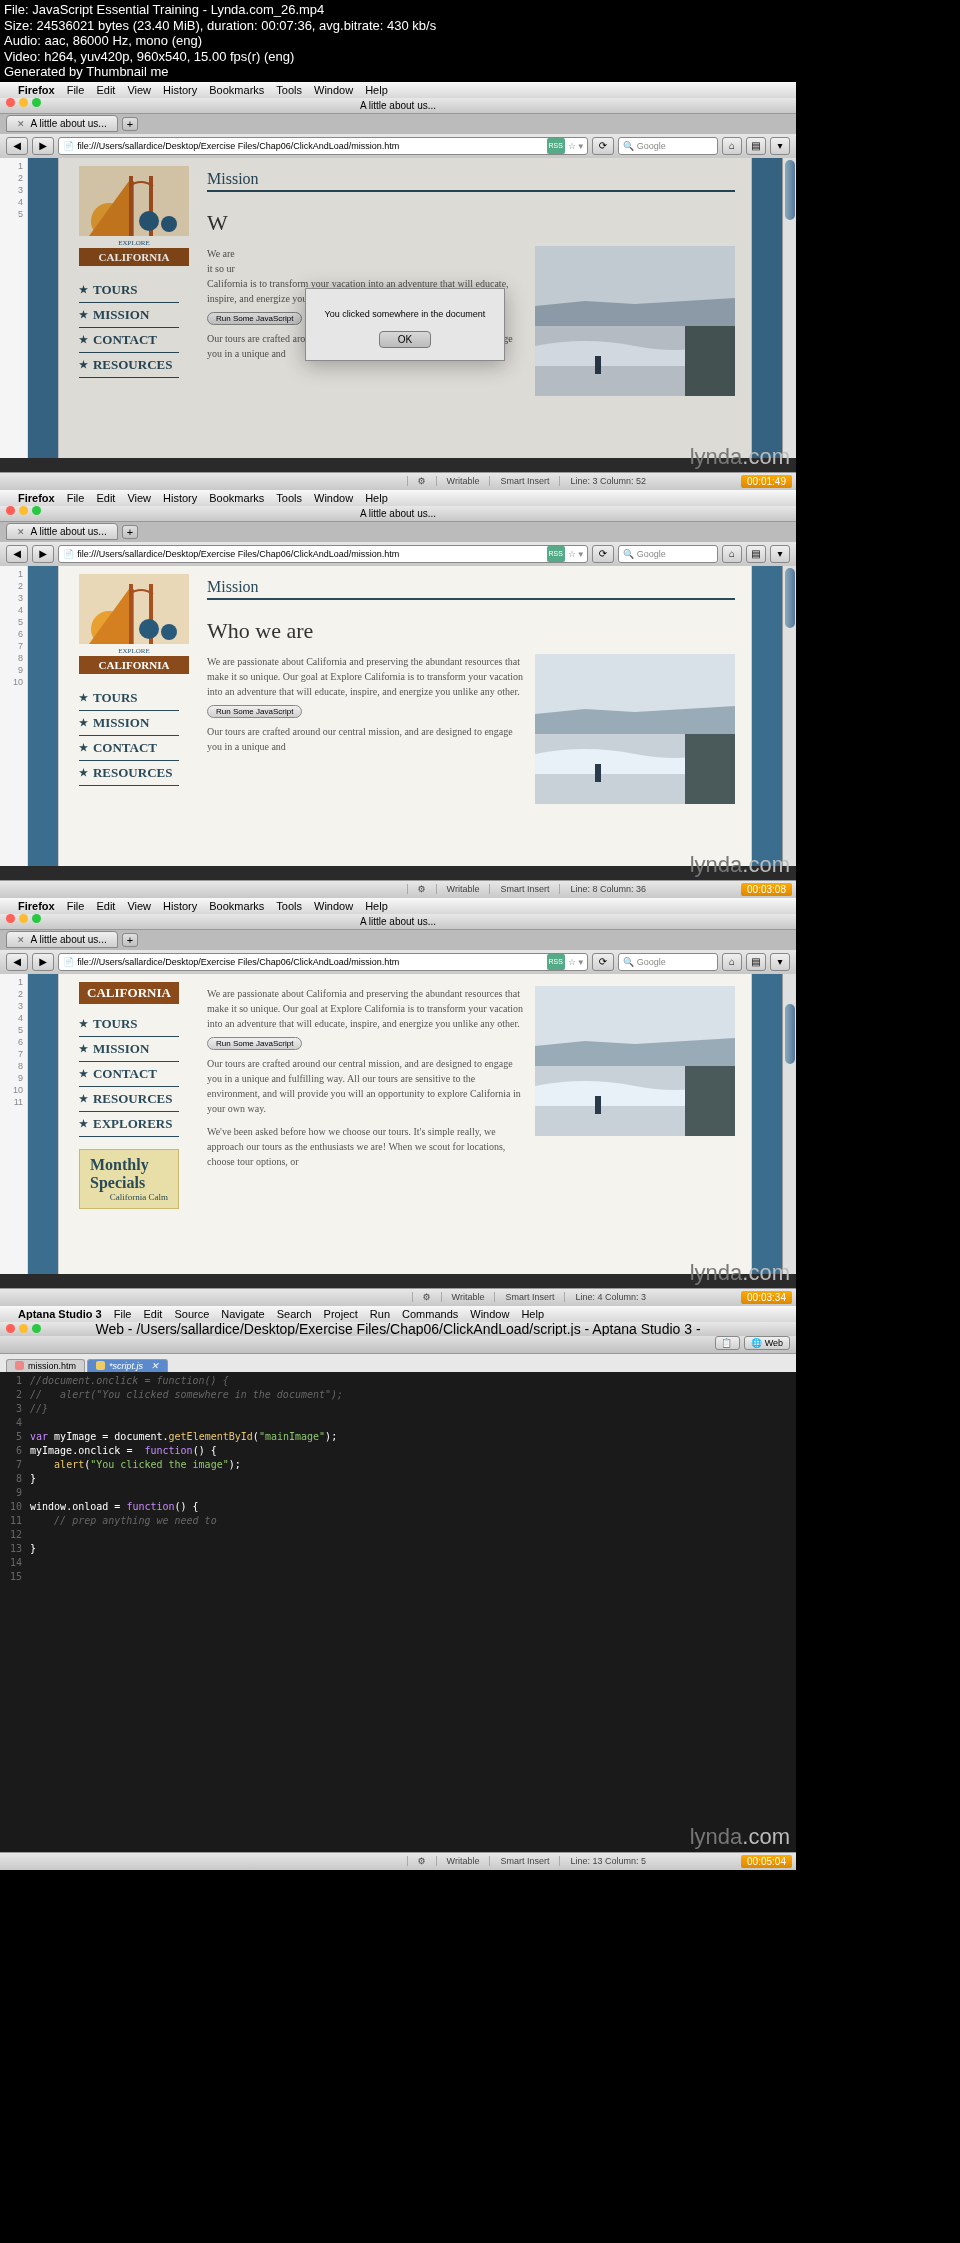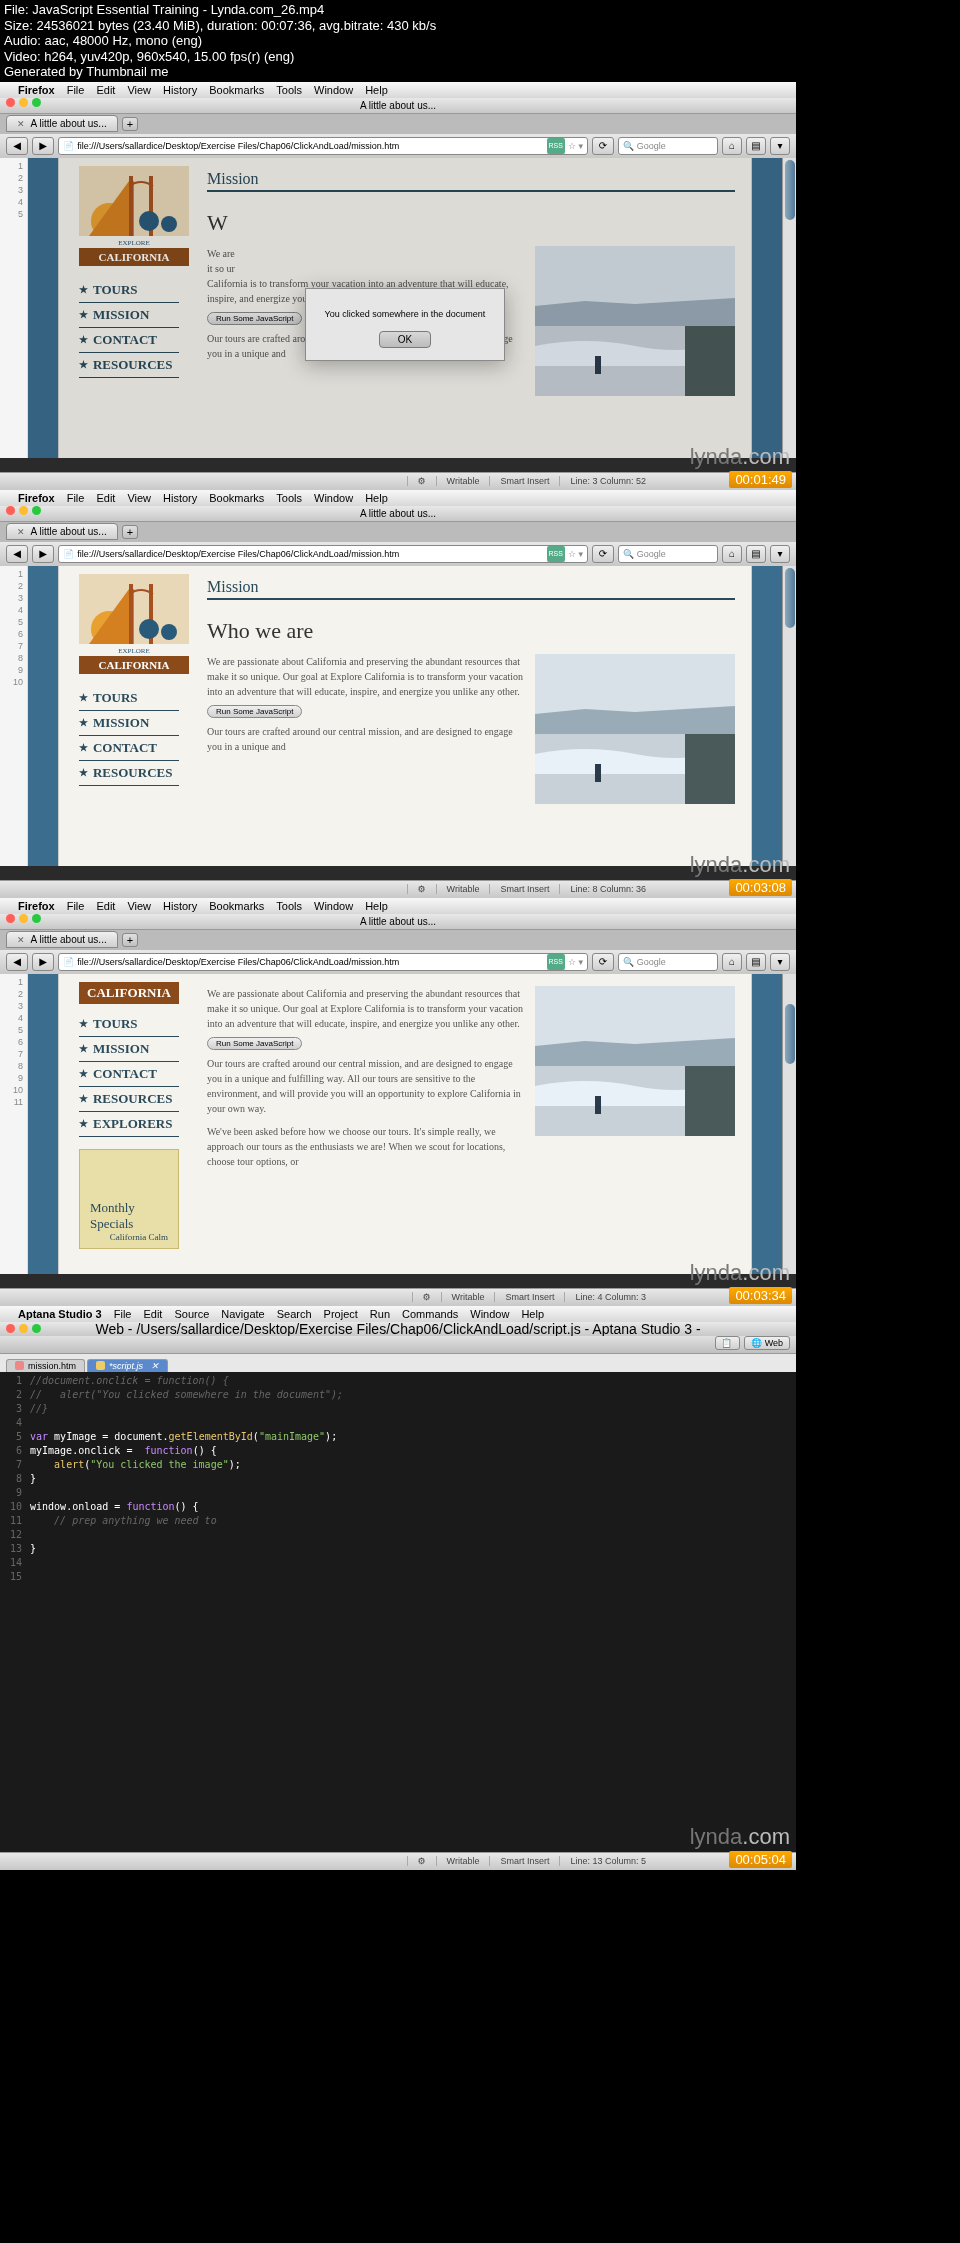--- a/index.html
+++ b/index.html
@@ -39,25 +39,25 @@
 .dialog { position: absolute; left: 50%; top: 130px; transform: translateX(-50%); width: 200px; background: #fff; border: 1px solid #999; box-shadow: 0 4px 20px rgba(0,0,0,0.3); }
 .dialog-body { padding: 20px 12px 12px; text-align: center; font-size: 9px; }
 .dialog-btn { display: block; margin: 12px auto 0; background: linear-gradient(#f0f0f0, #d0d0d0); border: 1px solid #888; border-radius: 4px; padding: 2px 18px; font-size: 10px; }
 .dim { filter: brightness(0.9); }
 .scrollbar { width: 14px; background: #e0e0e0; border-left: 1px solid #999; }
 .sb-thumb-v { width: 10px; margin: 2px; background: linear-gradient(to right, #8ab, #579); border-radius: 5px; height: 60px; }
 .statusbar { background: linear-gradient(#e8e8e8, #c8c8c8); height: 18px; display: flex; align-items: center; font-size: 9px; color: #444; border-top: 1px solid #999; }
 .status-item { padding: 0 10px; border-left: 1px solid #aaa; }
 .watermark { position: absolute; right: 6px; bottom: 20px; font-family: Arial; font-size: 22px; color: #777; }
 .watermark .d { color: #bbb; }
-.timecode { background: linear-gradient(#fa0, #d80); color: #fff; font-size: 13px; padding: 1px 6px; position: absolute; right: 4px; bottom: 2px; border-radius: 2px; }
+.timecode { background: linear-gradient(#fa0, #d80); color: #fff; font-size: 10px; padding: 1px 6px; position: absolute; right: 4px; bottom: 2px; border-radius: 2px; }
 .container { position: relative; width: 796px; background: #fff; }
 .dark-bar { height: 14px; background: #2a2a2a; }
 .monthly { background: #e8dfa8; border: 1px solid #c9b870; padding: 6px 10px; margin-top: 12px; }
-.monthly-title { font-family: Georgia, serif; font-weight: normal; font-size: 13px; color: #2a4a5a; margin-top: 44px; }
+.monthly-title { font-family: Georgia, serif; font-weight: bold; font-size: 16px; color: #2a4a5a; }
 .monthly-sub { text-align: right; font-family: Georgia, serif; font-size: 9px; color: #2a4a5a; }
 .aptana-titlebar { background: linear-gradient(#e8e8e8, #c8c8c8); height: 14px; text-align: center; font-size: 9px; line-height: 14px; }
 .aptana-toolbar { background: linear-gradient(#e0e0e0, #c0c0c0); height: 18px; border-bottom: 1px solid #999; }
 .aptana-tabs { background: #e8e8e8; height: 18px; display: flex; align-items: flex-end; padding: 0 6px; gap: 2px; }
 .aptana-tab { background: #d0d0d0; border: 1px solid #999; border-bottom: none; border-radius: 3px 3px 0 0; padding: 1px 8px; font-size: 9px; display: flex; align-items: center; gap: 4px; }
 .aptana-tab.active { background: #5a8acc; color: #fff; font-style: italic; }
 .tab-icon { width: 9px; height: 9px; display: inline-block; }
 .tab-icon.html { background: #e88; border-radius: 2px; }
 .tab-icon.js { background: #ec6; border-radius: 2px; }
 .code-area { display: flex; background: #1a1a1a; height: 480px; font-family: "Monaco", monospace; font-size: 10px; }
@@ -72,21 +72,21 @@
 .op { color: #fff; }
 .aptana-right { position: absolute; right: 6px; top: 0; display: flex; gap: 4px; }
 .persp { background: linear-gradient(#f0f0f0, #d0d0d0); border: 1px solid #888; border-radius: 3px; padding: 1px 6px; font-size: 9px; }
 </style>
 </head>
 <body>
 
 <div class="header-info">
   <div>File: JavaScript Essential Training - Lynda.com_26.mp4</div>
   <div>Size: 24536021 bytes (23.40 MiB), duration: 00:07:36, avg.bitrate: 430 kb/s</div>
-  <div>Audio: aac, 48000 Hz, mono (eng)</div>
+  <div>Audio: aac, 86000 Hz, mono (eng)</div>
   <div>Video: h264, yuv420p, 960x540, 15.00 fps(r) (eng)</div>
   <div>Generated by Thumbnail me</div>
 </div>
 
 <div class="container">
   <div class="mac-menubar">
     <span class="apple-icon"></span>
     <b>Firefox</b>
     <span>File</span>
     <span>Edit</span>

